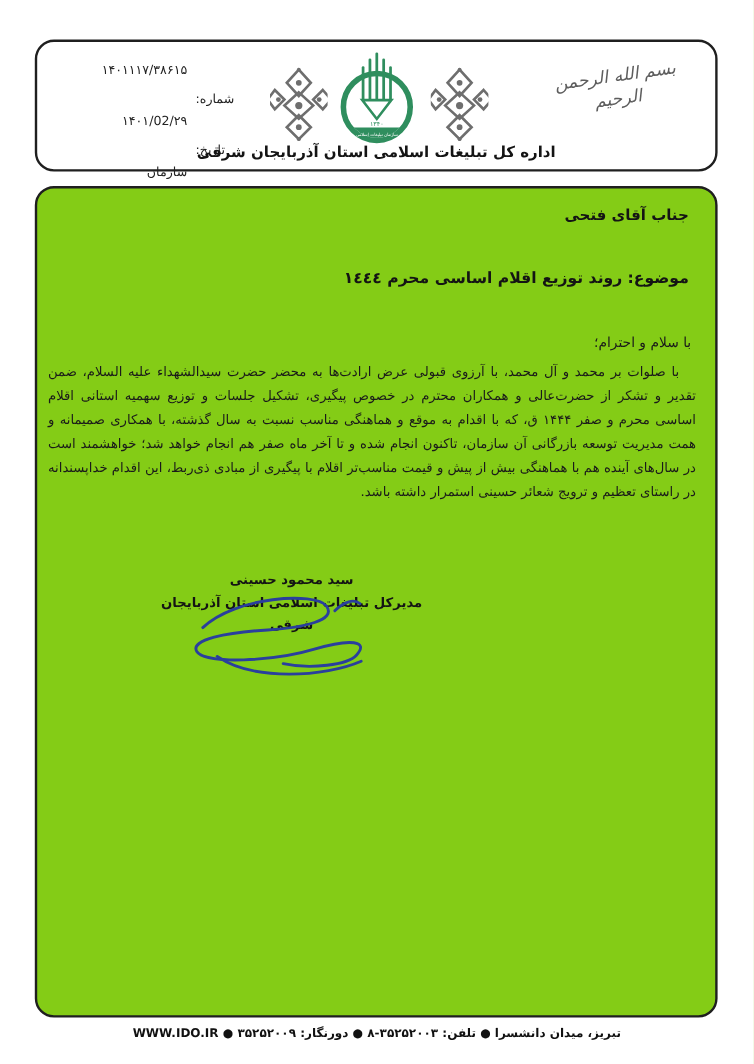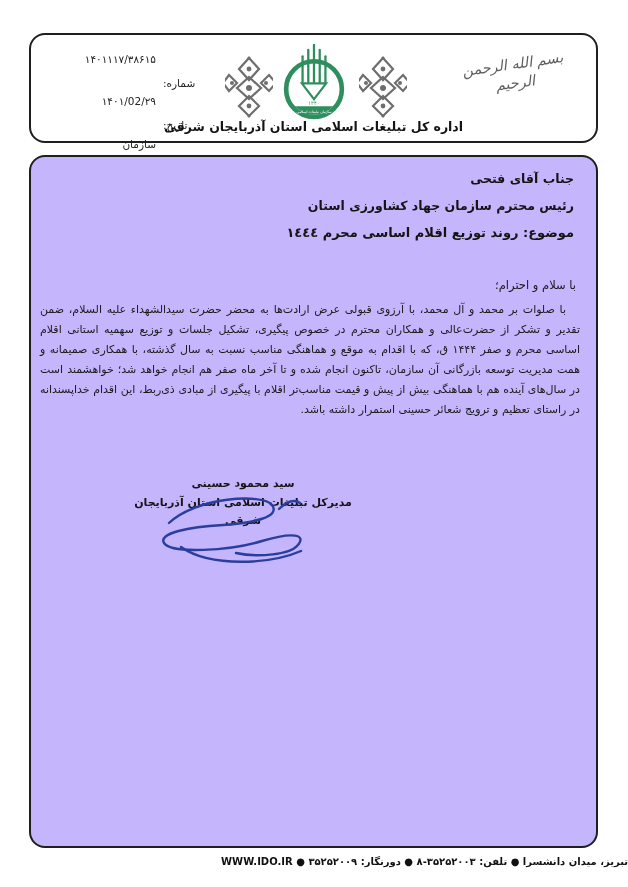--- a/index.html
+++ b/index.html
@@ -25,39 +25,39 @@
   .field-row{display:flex;direction:rtl;gap:7px;line-height:1.75;justify-content:flex-start;}
   .field-label{display:inline-block;width:40px;text-align:left;white-space:nowrap;margin-top:24px;}
   .field-value{white-space:nowrap;}
   .org-name{
     position:absolute;bottom:7px;left:0;right:0;text-align:center;
     font-weight:bold;font-size:12.5px;letter-spacing:.3px;color:#141414;
   }
   
   .body-box{
     position:absolute;left:29px;top:155px;width:569px;height:693px;
-    border:2px solid #1f1f1f;border-radius:16px;box-sizing:border-box;background:#c4b5fd;
+    border:2px solid #1f1f1f;border-radius:16px;box-sizing:border-box;background:#84cc16;
   }
   .line{position:absolute;right:22px;font-weight:bold;color:#141414;white-space:nowrap;}
   .recipient-name{top:14px;font-size:12.5px;}
   .recipient-title{top:41px;font-size:12.5px;}
   .subject{top:68px;font-size:13px;}
   .salutation{position:absolute;top:121px;right:20px;font-size:11.5px;color:#1a1a1a;}
   .body-text{
     position:absolute;top:143px;right:16px;width:540px;
     font-size:11px;line-height:20px;text-align:justify;text-indent:14px;color:#1a1a1a;
   }
   .sig-block{
     position:absolute;top:318px;left:94px;width:236px;text-align:center;
     font-weight:bold;font-size:11px;line-height:1.7;color:#141414;
   }
   .sig-svg{position:absolute;top:332px;left:110px;width:180px;height:84px;z-index:3;}
   
   .footer{
-    position:absolute;top:856px;left:0;width:628px;
+    position:absolute;top:856px;left:0;width:628px;text-align:center;
     font-weight:bold;font-size:10px;color:#111;direction:rtl;
   }
 </style>
 </head>
 <body>
 
 <div id="page">
 
   <div class="header-box">
 
@@ -133,21 +133,20 @@
         <span class="field-value">سازمان</span>
       </div>
     </div>
 
     <div class="org-name">اداره کل تبلیغات اسلامی استان آذربایجان شرقی</div>
   </div>
 
   <div class="body-box">
 
     <div class="line recipient-name">جناب آقای فتحی</div>
-    <div class="line recipient-title">رئیس محترم سازمان جهاد کشاورزی استان</div>
     <div class="line subject">موضوع: روند توزیع اقلام اساسی محرم ١٤٤٤</div>
 
     <div class="salutation">با سلام و احترام؛</div>
 
     <div class="body-text">با صلوات بر محمد و آل محمد، با آرزوی قبولی عرض ارادت‌ها به محضر حضرت سیدالشهداء علیه السلام، ضمن تقدیر و تشکر از حضرت‌عالی و همکاران محترم در خصوص پیگیری، تشکیل جلسات و توزیع سهمیه استانی اقلام اساسی محرم و صفر ۱۴۴۴ ق، که با اقدام به موقع و هماهنگی مناسب نسبت به سال گذشته، با همکاری صمیمانه و همت مدیریت توسعه بازرگانی آن سازمان، تاکنون انجام شده و تا آخر ماه صفر هم انجام خواهد شد؛ خواهشمند است در سال‌های آینده هم با هماهنگی بیش از پیش و قیمت مناسب‌تر اقلام با پیگیری از مبادی ذی‌ربط، این اقدام خداپسندانه در راستای تعظیم و ترویج شعائر حسینی استمرار داشته باشد.</div>
 
     <div class="sig-block">
       <div>سید محمود حسینی</div>
       <div>مدیرکل تبلیغات اسلامی استان آذربایجان شرقی</div>
     </div>

